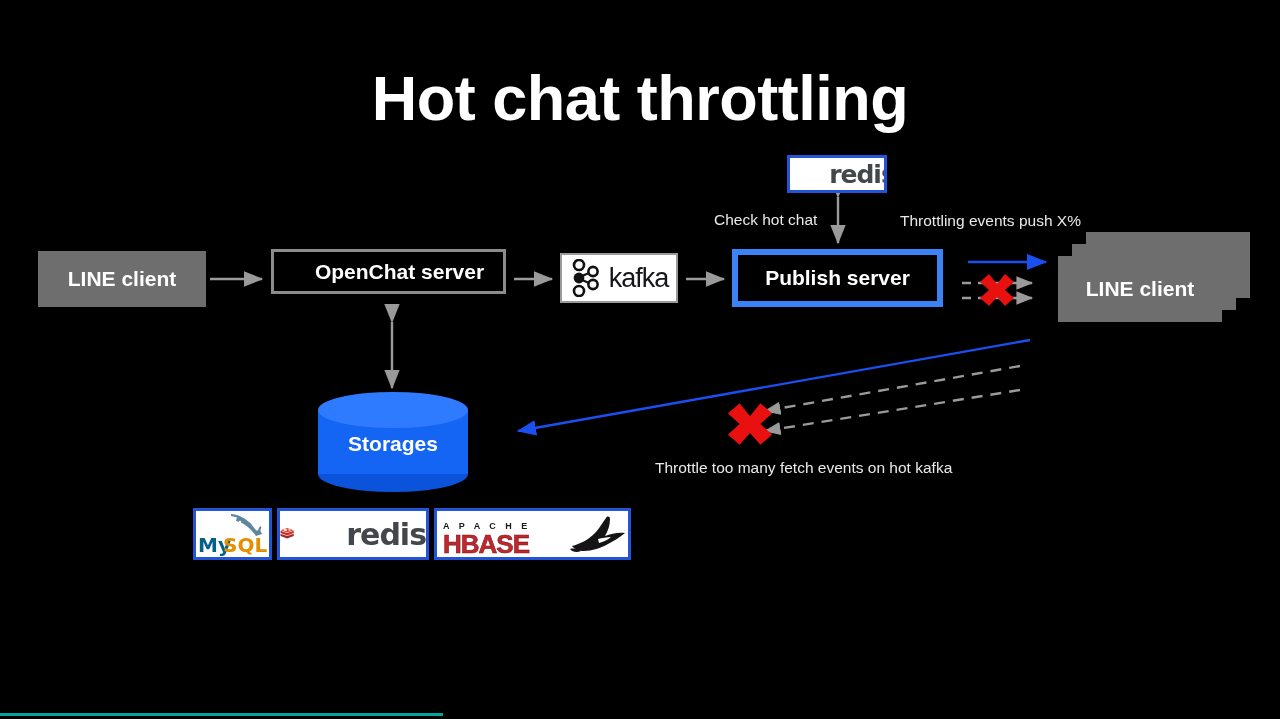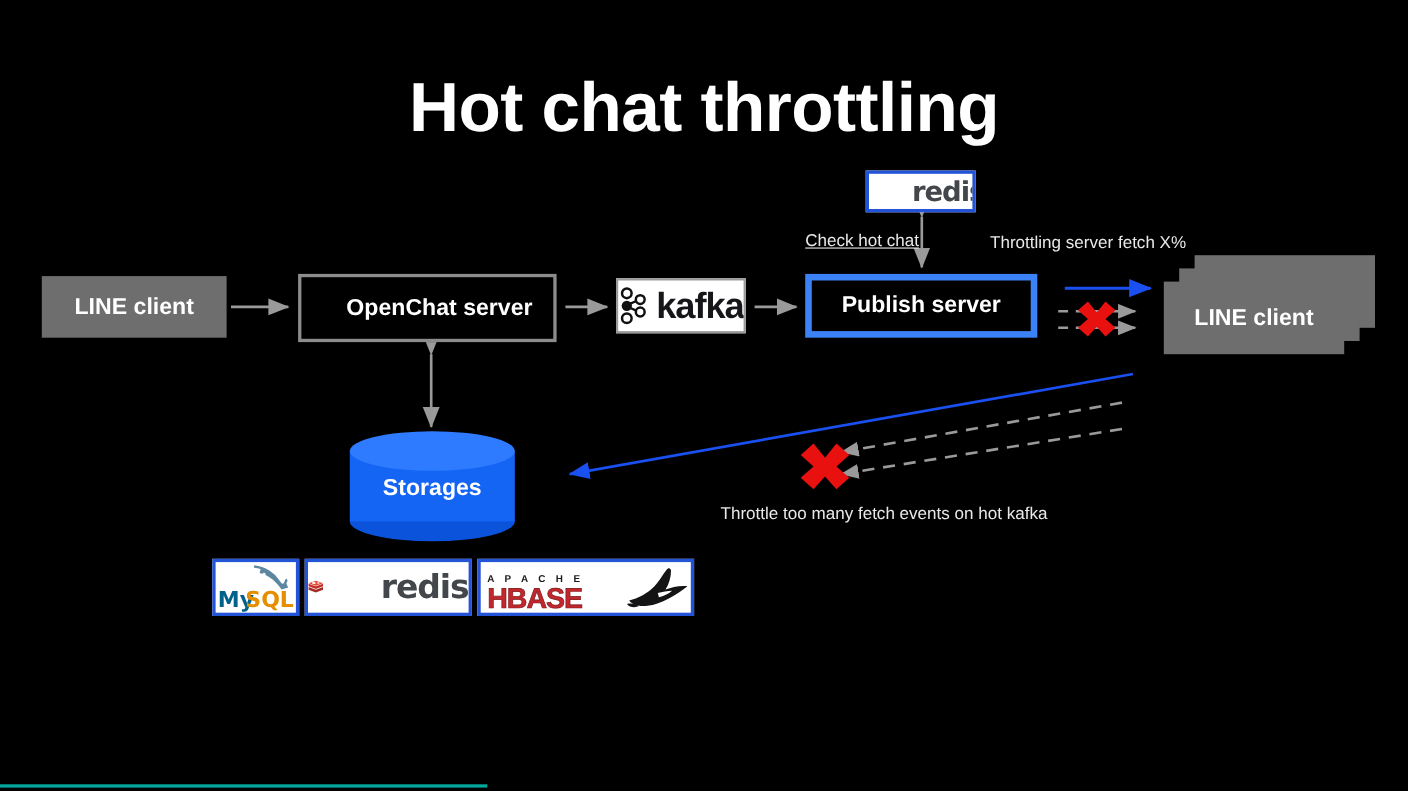--- a/index.html
+++ b/index.html
@@ -26,21 +26,21 @@
                    justify-content:center;color:#fff;font-weight:bold;font-size:21px;}
 
   
   .logo{position:absolute;background:#fff;box-sizing:border-box;
         display:flex;align-items:center;justify-content:center;overflow:hidden;}
   .logo.blue{border:3px solid #2353d6;gap:44px;}
   .logo.gray{border:2px solid #9a9a9a;}
 
   .redis-txt{color:#43464b;font-size:25px;font-weight:bold;letter-spacing:-1px;
              font-family:"DejaVu Sans", sans-serif;}
-  .kafka-txt{color:#16161a;font-size:33px;font-weight:bold;letter-spacing:-1px;}
+  .kafka-txt{color:#16161a;font-size:27px;font-weight:normal;letter-spacing:-1px;}
 
   
   .cyl{position:absolute;}
   .cyl .body{position:absolute;left:0;top:18px;width:150px;height:64px;background:#1565f5;}
   .cyl .top{position:absolute;left:0;top:0;width:150px;height:36px;border-radius:50%;
             background:#2f7bff;}
   .cyl .bot{position:absolute;left:0;top:64px;width:150px;height:36px;border-radius:50%;
             background:#0b53db;}
   .cyl .lab{position:absolute;left:0;top:40px;width:150px;text-align:center;
             color:#fff;font-weight:bold;font-size:21px;}
@@ -119,21 +119,21 @@
     </g>
     <g transform="translate(750,424) scale(1.3)">
       <path d="M-8,-16 L0,-6 L8,-16 L17,-8 L8,0 L17,8 L8,16 L0,7 L-8,16 L-17,8 L-8,0 L-17,-8 Z" fill="#e8110f"></path>
     </g>
   </svg>
 
   <div class="box box-fill" style="left:38px;top:251px;width:168px;height:56px;">
     <span>LINE client</span>
   </div>
 
-  <div class="box box-gray-border" style="left:271px;top:249px;width:235px;height:62px;padding-left:22px;">
+  <div class="box box-gray-border" style="left:271px;top:249px;width:235px;height:45px;padding-left:22px;">
     <span>OpenChat server</span>
   </div>
 
   <div class="logo gray" style="left:560px;top:253px;width:118px;height:50px;">
     <svg width="34" height="38" viewBox="0 0 34 38">
       <circle cx="9" cy="6" r="5" fill="none" stroke="#111" stroke-width="2.6"></circle>
       <circle cx="9" cy="32" r="5" fill="none" stroke="#111" stroke-width="2.6"></circle>
       <circle cx="23" cy="12.5" r="4.6" fill="none" stroke="#111" stroke-width="2.6"></circle>
       <circle cx="23" cy="25.5" r="4.6" fill="none" stroke="#111" stroke-width="2.6"></circle>
       <circle cx="9" cy="19" r="5.4" fill="#111"></circle>
@@ -205,18 +205,18 @@
       <svg width="60" height="44" viewBox="0 0 60 44">
         <path d="M4,33 C12,31 20,27 27,20 C31,16 34,10 38,5 C39,3 42,3 42,6
                  C42,12 40,18 37,23 C43,21 50,19 57,20 C52,24 46,28 40,31
                  C33,35 24,38 16,38 C11,38 6,36 4,33 Z" fill="#141414"></path>
         <path d="M30,26 C34,25 39,24 43,24 C40,27 35,29 31,30 Z" fill="#fff"></path>
         <path d="M2,36 C6,35 10,36 13,38 C9,40 4,39 2,36 Z" fill="#141414"></path>
       </svg>
     </div>
   </div>
 
-  <div class="note" style="left:732px;top:211px;text-decoration:underline;">Check hot chat</div>
-  <div class="note" style="left:900px;top:212px;">Throttling server fetch X%</div>
+  <div class="note" style="left:714px;top:211px;">Check hot chat</div>
+  <div class="note" style="left:900px;top:212px;">Throttling events push X%</div>
   <div class="note" style="left:655px;top:459px;">Throttle too many fetch events on hot kafka</div>
 
   <div class="progress" style="width:443px;"></div>
 </div>
 
 </body></html>

